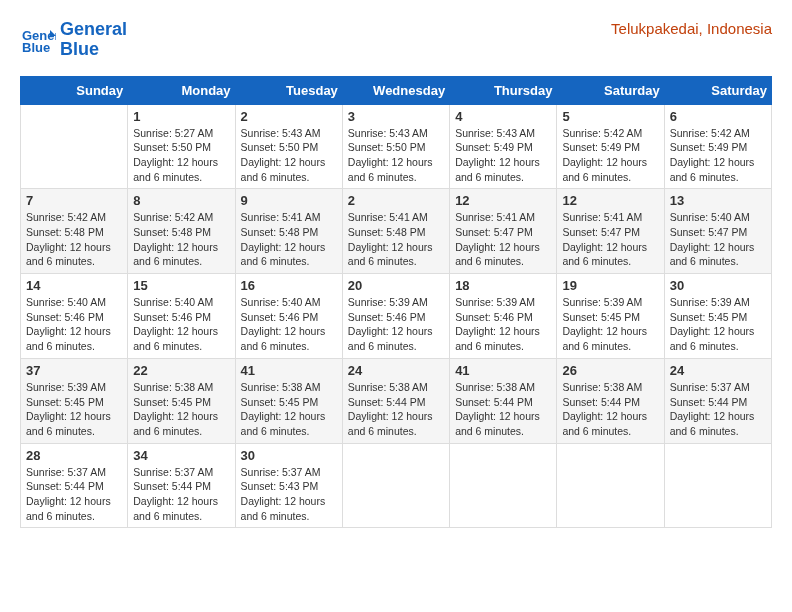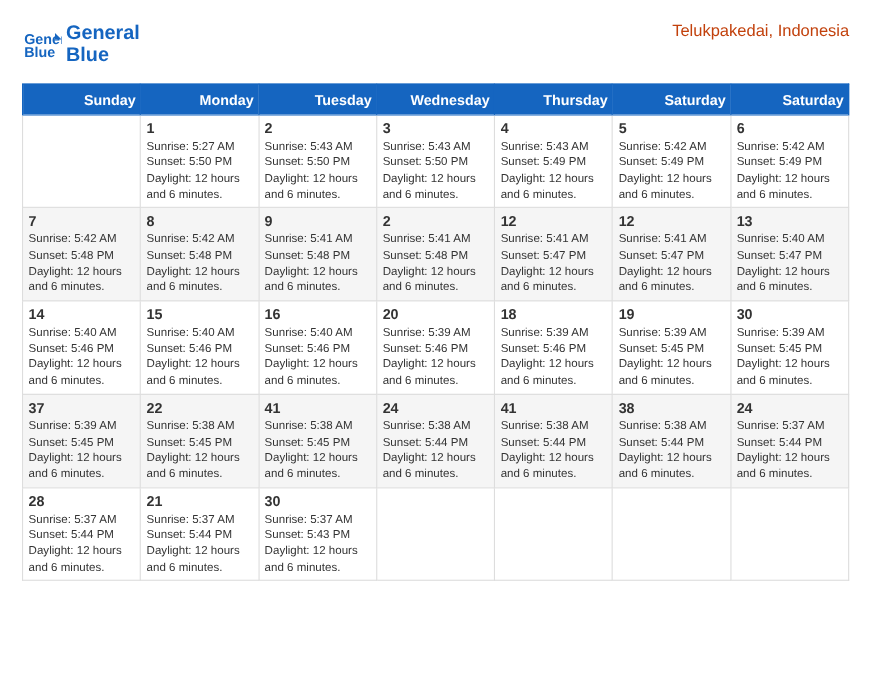--- a/index.html
+++ b/index.html
@@ -299,21 +299,21 @@
 and 6 minutes.</div>
         </td>
         <td>
           <div class="day-num">41</div>
           <div class="day-info" style="white-space: pre-line;">Sunrise: 5:38 AM
 Sunset: 5:44 PM
 Daylight: 12 hours
 and 6 minutes.</div>
         </td>
         <td>
-          <div class="day-num">38</div>
+          <div class="day-num">26</div>
           <div class="day-info" style="white-space: pre-line;">Sunrise: 5:38 AM
 Sunset: 5:44 PM
 Daylight: 12 hours
 and 6 minutes.</div>
         </td>
         <td>
           <div class="day-num">24</div>
           <div class="day-info" style="white-space: pre-line;">Sunrise: 5:37 AM
 Sunset: 5:44 PM
 Daylight: 12 hours
@@ -322,21 +322,21 @@
       </tr>
       <tr>
         <td>
           <div class="day-num">28</div>
           <div class="day-info" style="white-space: pre-line;">Sunrise: 5:37 AM
 Sunset: 5:44 PM
 Daylight: 12 hours
 and 6 minutes.</div>
         </td>
         <td>
-          <div class="day-num">21</div>
+          <div class="day-num">34</div>
           <div class="day-info" style="white-space: pre-line;">Sunrise: 5:37 AM
 Sunset: 5:44 PM
 Daylight: 12 hours
 and 6 minutes.</div>
         </td>
         <td>
           <div class="day-num">30</div>
           <div class="day-info" style="white-space: pre-line;">Sunrise: 5:37 AM
 Sunset: 5:43 PM
 Daylight: 12 hours

